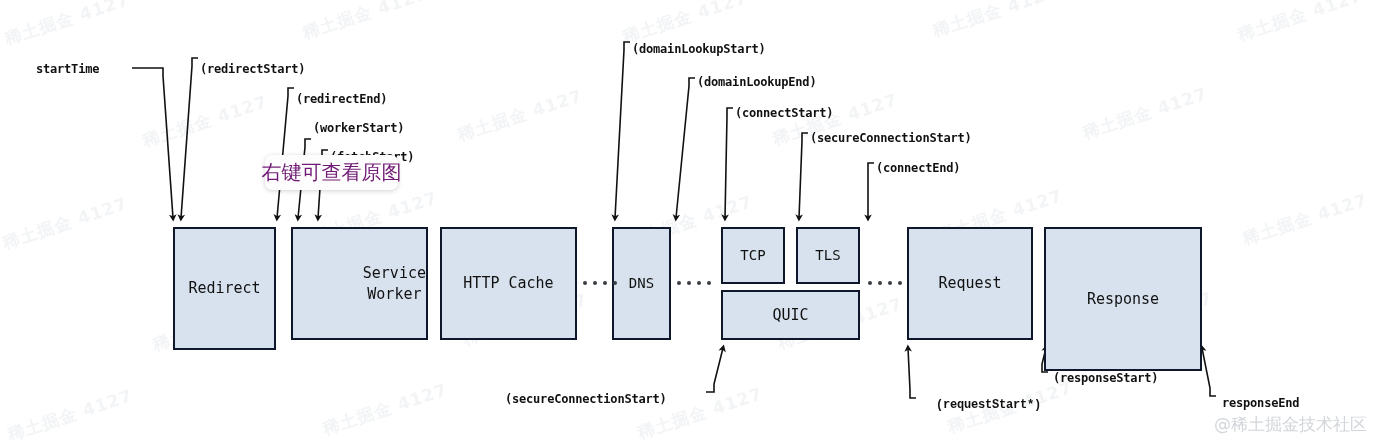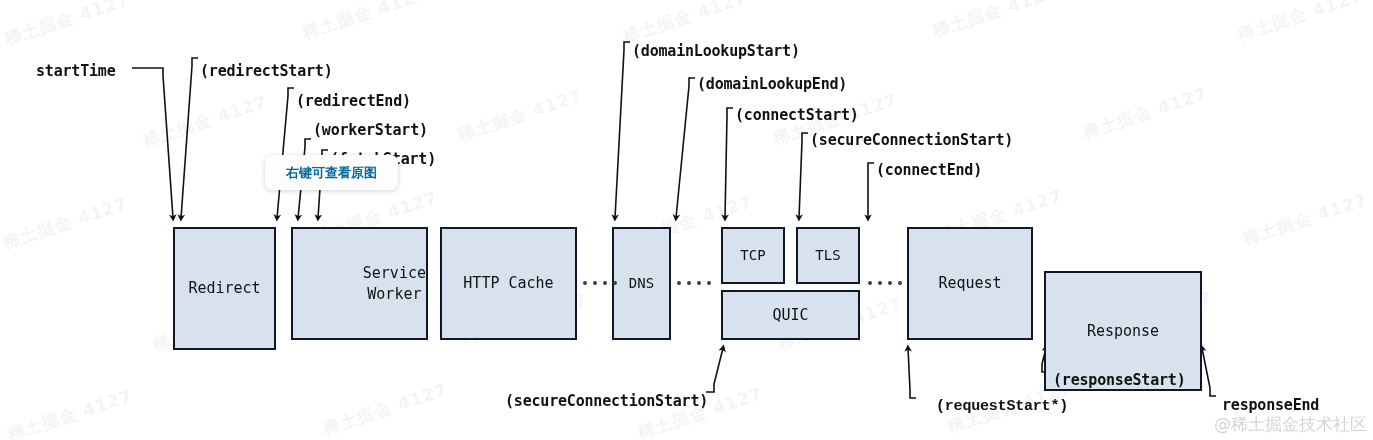--- a/index.html
+++ b/index.html
@@ -16,21 +16,21 @@
     font-family:"DejaVu Sans","Liberation Sans",sans-serif;letter-spacing:1px;
   }
 
   
   #art{position:absolute;left:0;top:0;width:1373px;height:440px;}
 
   
   .lbl{
     position:absolute;white-space:nowrap;color:#111;
     font-family:"DejaVu Sans Mono","Liberation Mono",monospace;
-    font-size:15px;font-weight:700;letter-spacing:-0.2px;
+    font-size:12px;font-weight:700;letter-spacing:-0.2px;
   }
 
   
   .box{
     position:absolute;box-sizing:border-box;
     background:#d8e2ee;border:2px solid #0f172a;
     display:flex;align-items:center;justify-content:center;text-align:center;
     color:#111;font-family:"DejaVu Sans Mono","Liberation Mono",monospace;
     font-size:15px;line-height:1.35;letter-spacing:0px;
   }
@@ -39,23 +39,23 @@
   
   .dots{
     position:absolute;display:flex;align-items:center;gap:6px;
   }
   .dots i{display:block;width:4px;height:4px;border-radius:50%;background:#3a3f44;}
 
   
   #tooltip{
     position:absolute;background:#fdfdfd;border-radius:7px;
     box-shadow:0 1px 5px rgba(0,0,0,.18);
-    color:#0369a1;font-size:13px;
+    color:#701a75;font-size:20px;
     font-family:"DejaVu Sans","Liberation Sans",sans-serif;
-    padding:9px 14px;white-space:nowrap;font-weight:bold;
+    padding:9px 14px;white-space:nowrap;
   }
 
   
   #sitemark{
     position:absolute;right:6px;bottom:4px;color:#d2d6da;
     font-family:"DejaVu Sans","Liberation Sans",sans-serif;
     font-size:17px;white-space:nowrap;margin-top:33px;
   }
 </style>
 </head>
@@ -148,21 +148,21 @@
       </div>
       <div class="box small" style="left: 796px; top: 227px; width: 64px; height: 57px;">
         <span style="white-space: pre;">TLS</span>
       </div>
       <div class="box" style="left: 721px; top: 290px; width: 139px; height: 50px;">
         <span style="white-space: pre;">QUIC</span>
       </div>
       <div class="box" style="left: 907px; top: 227px; width: 126px; height: 113px; justify-content: center;">
         <span style="white-space: pre;">Request</span>
       </div>
-      <div class="box" style="left: 1044px; top: 227px; width: 158px; height: 120px; margin-top: 44px;">
+      <div class="box" style="left: 1044px; top: 227px; width: 158px; height: 144px;">
         <span style="white-space: pre;">Response</span>
       </div>
     </div>
 
   <div id="dots-layer">
       <div class="dots" style="left: 583px; top: 281px;">
         <i></i>
         <i></i>
         <i></i>
         <i></i>

